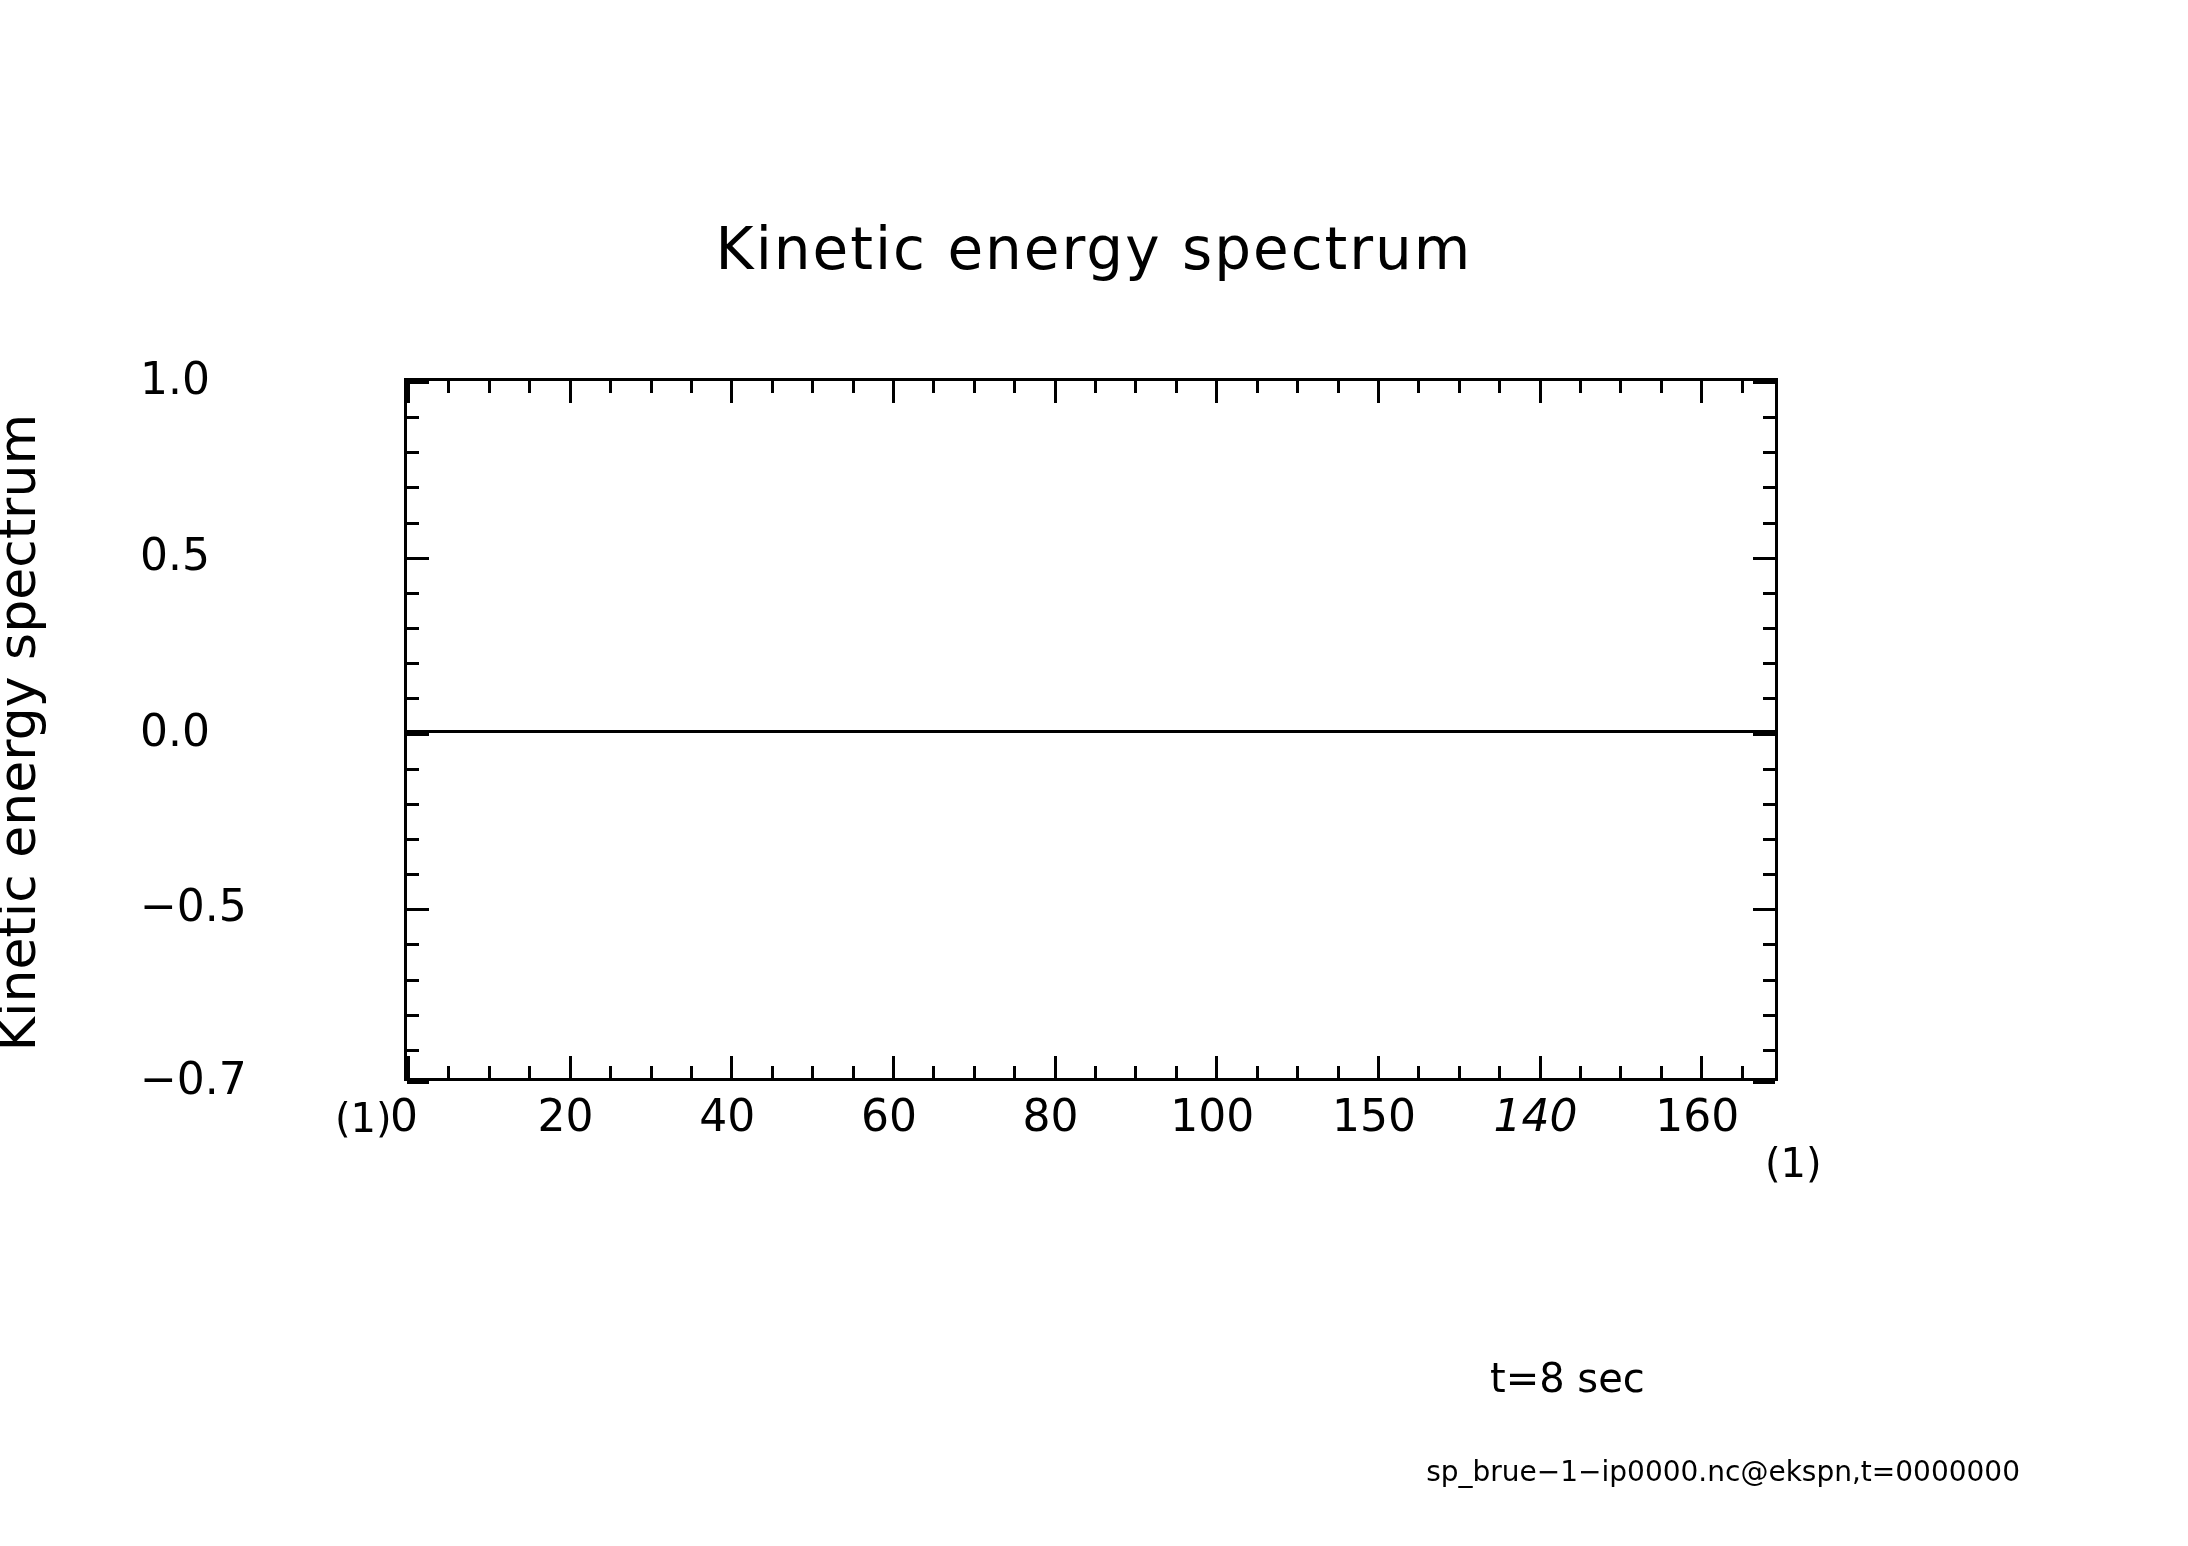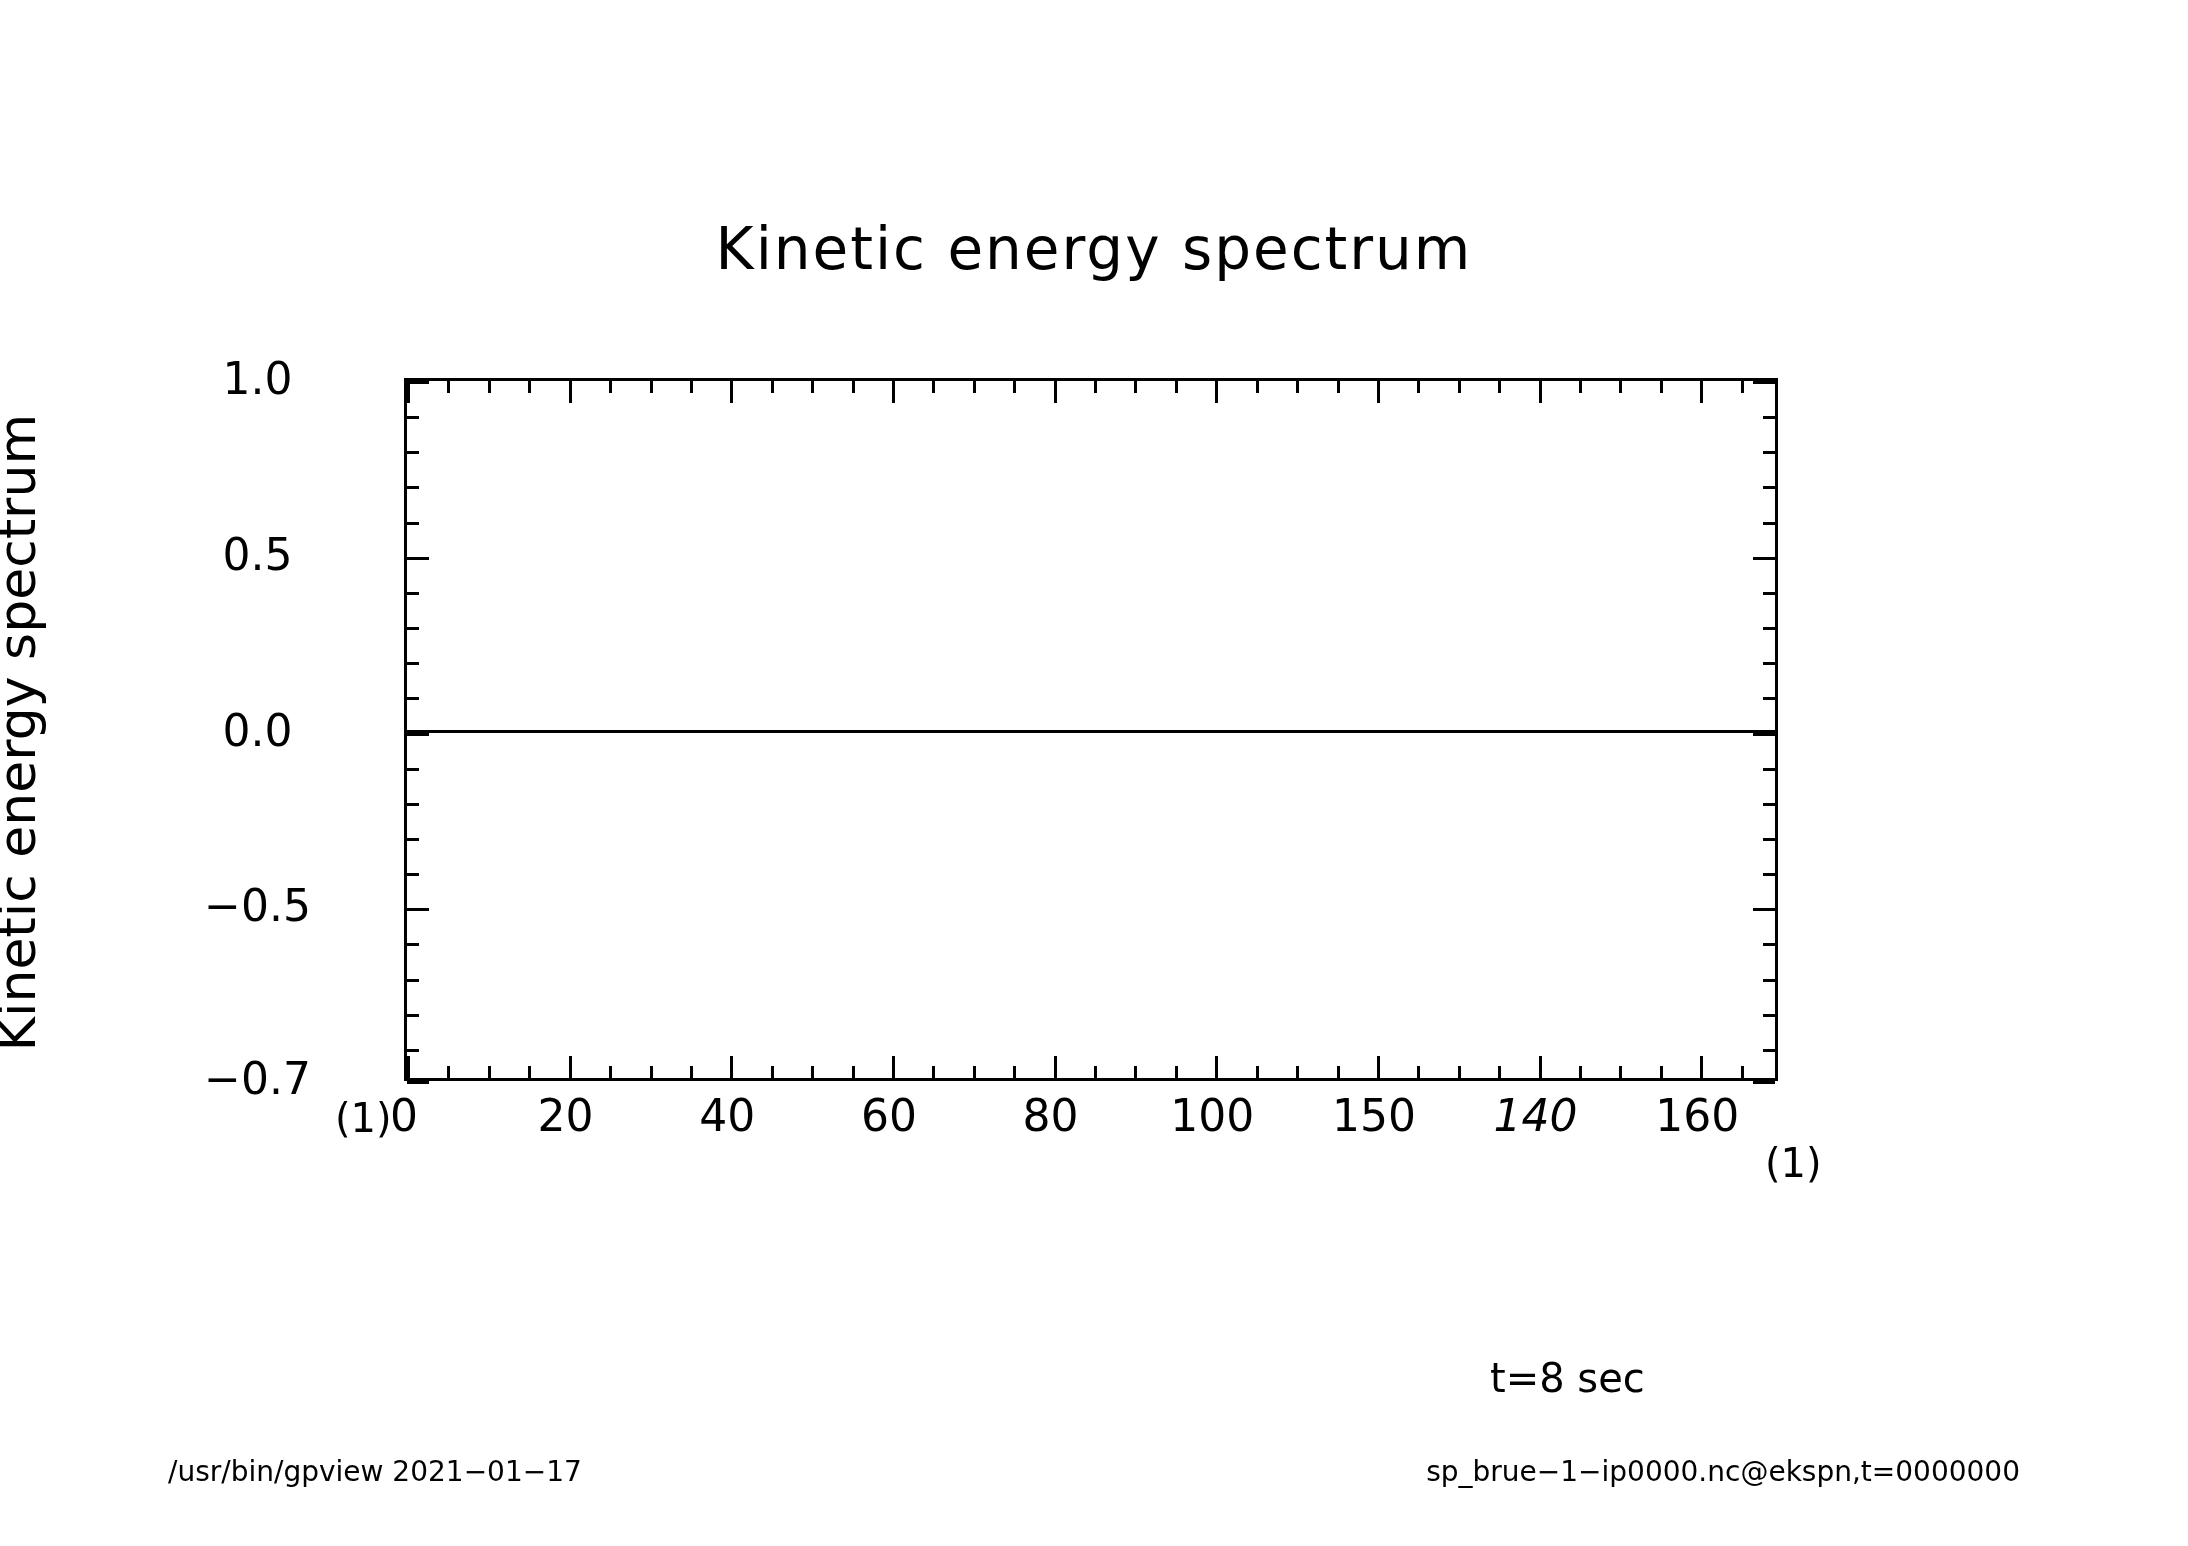--- a/index.html
+++ b/index.html
@@ -76,21 +76,21 @@
   .xlabel-txt {
     position: absolute;
     font-size: 44px;
     text-align: center;
     transform: translateX(-50%);
     white-space: nowrap;
   }
   .ylabel-txt {
     position: absolute;
     font-size: 44px;
-    text-align: center;
+    text-align: left;
     transform: translateY(-50%);
     white-space: nowrap;
   }
 
   
   #y-axis-title {
     position: absolute;
     left: -420px;
     top: 0px;
     width: 703px;
@@ -295,16 +295,15 @@
   <div class="ylabel-txt" style="left:140px; width:235px; top:729.5px;">0.0</div>
   <div class="ylabel-txt" style="left:140px; width:235px; top:553.75px;">0.5</div>
   <div class="ylabel-txt" style="left:140px; width:235px; top:378px;">1.0</div>
 
 
   <div id="unit-left">(1)</div>
   <div id="unit-right">(1)</div>
 
   <div id="time-annotation">t=8 sec</div>
 
-  <div id="footer-left">/usr/bin/gpview   2021−01−17</div>
   <div id="footer-right">sp_brue−1−ip0000.nc@ekspn,t=0000000</div>
 
 </div>
 
 </body></html>

